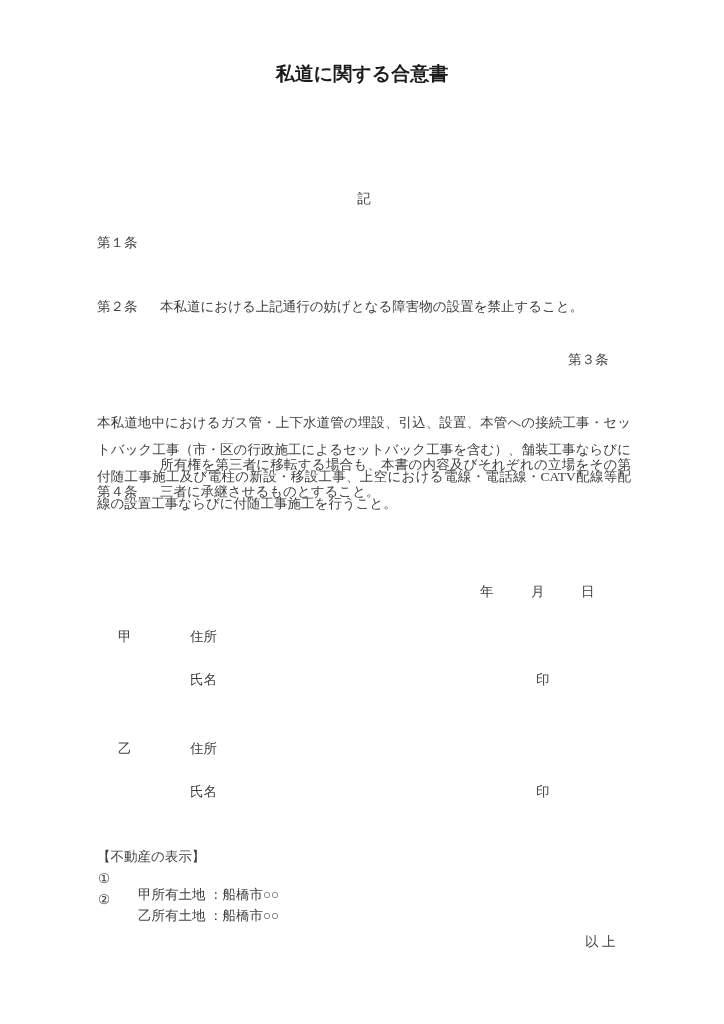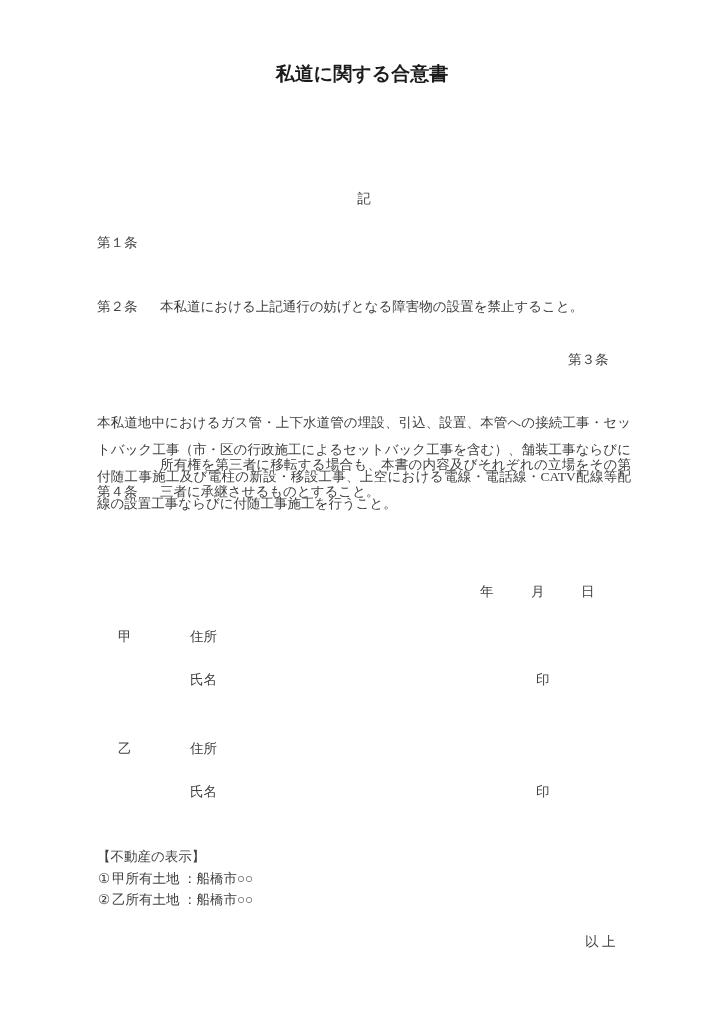--- a/index.html
+++ b/index.html
@@ -101,21 +101,21 @@
     left: 97px;
     line-height: 22px;
   }
   .prop-row {
     position: absolute;
     left: 0;
     width: 724px;
     line-height: 22px;
   }
   .prop-row .prop-no   { position: absolute; left: 98px; }
-  .prop-row .prop-text { position: absolute; left: 112px; }
+  .prop-row .prop-text { position: absolute; left: 138px; margin-top: 16px; }
   .prop-1 { top: 868px; }
   .prop-2 { top: 889px; }
   .end-mark {
     position: absolute;
     top: 928px;
     left: 585px;
   }
 </style>
 </head>
 <body>

